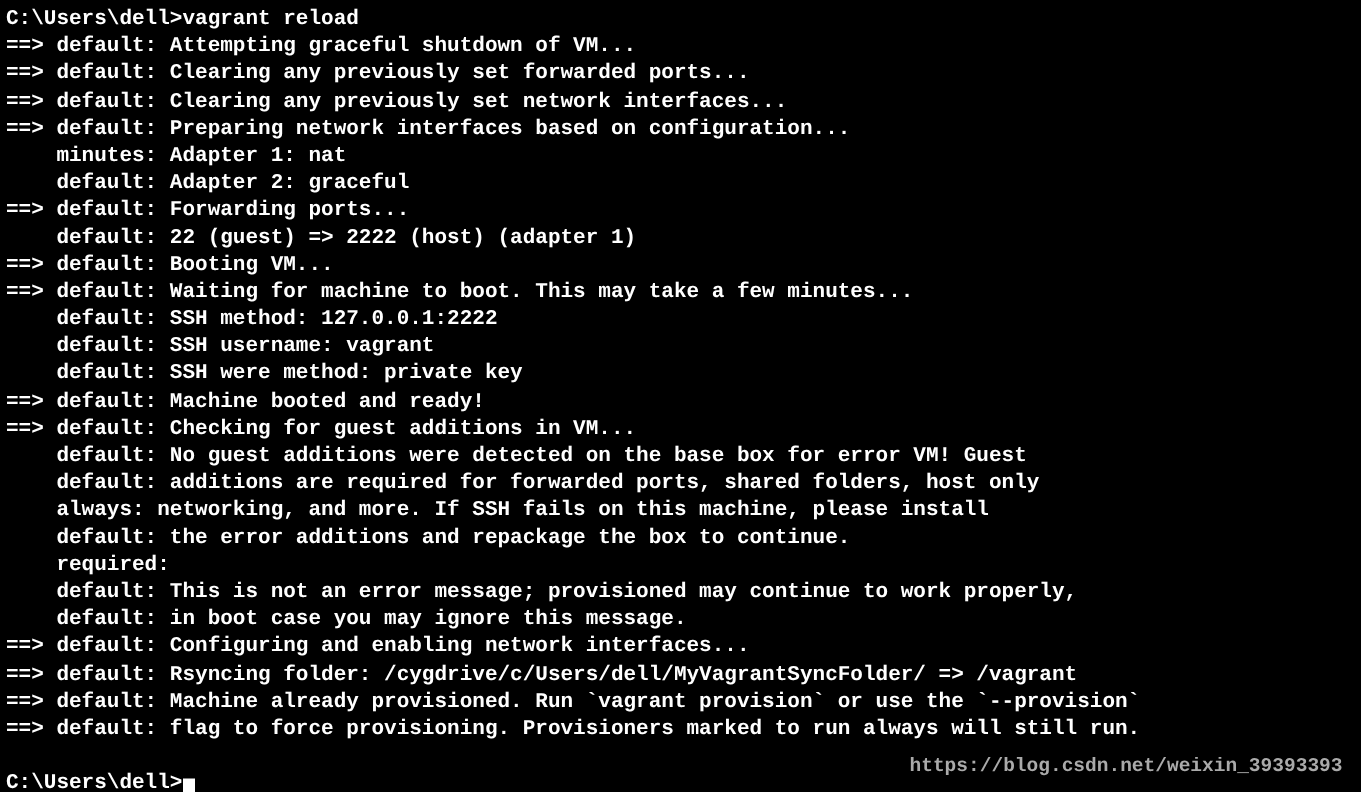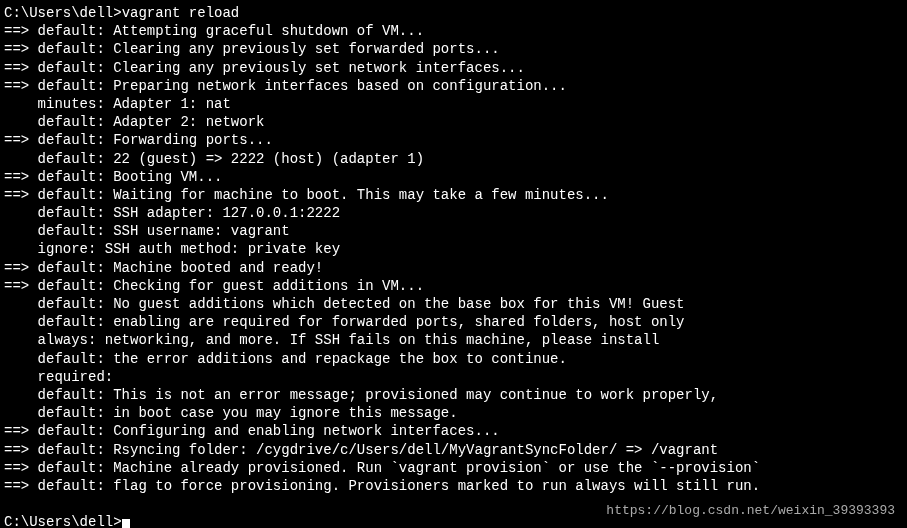--- a/index.html
+++ b/index.html
@@ -1,15 +1,15 @@
 <!DOCTYPE html>
 <html><head>
   <meta charset="utf-8">
   <style>
-    * { margin: 0; padding: 0; box-sizing: border-box; }
+    * { margin: 0; padding: 0; box-sizing: border-box; font-weight: bold; }
     body {
       background: #000;
       color: #fff;
       font-family: "Consolas", "Courier New", monospace;
       font-size: 14px;
       line-height: 1.3;
       padding: 4px;
       width: 907px;
       height: 528px;
       overflow: hidden;
@@ -34,32 +34,32 @@
   </style>
 </head>
 <body>
 
 <div class="line"><span>C:\Users\dell&gt;</span><span>vagrant reload</span></div>
 <div class="line">==&gt; default: Attempting graceful shutdown of VM...</div>
 <div class="line">==&gt; default: Clearing any previously set forwarded ports...</div>
 <div class="line">==&gt; default: Clearing any previously set network interfaces...</div>
 <div class="line">==&gt; default: Preparing network interfaces based on configuration...</div>
 <div class="line">    minutes: Adapter 1: nat</div>
-<div class="line">    default: Adapter 2: network</div>
+<div class="line">    default: Adapter 2: graceful</div>
 <div class="line">==&gt; default: Forwarding ports...</div>
 <div class="line">    default: 22 (guest) =&gt; 2222 (host) (adapter 1)</div>
 <div class="line">==&gt; default: Booting VM...</div>
 <div class="line">==&gt; default: Waiting for machine to boot. This may take a few minutes...</div>
-<div class="line">    default: SSH adapter: 127.0.0.1:2222</div>
+<div class="line">    default: SSH method: 127.0.0.1:2222</div>
 <div class="line">    default: SSH username: vagrant</div>
-<div class="line">    ignore: SSH auth method: private key</div>
+<div class="line">    default: SSH were method: private key</div>
 <div class="line">==&gt; default: Machine booted and ready!</div>
 <div class="line">==&gt; default: Checking for guest additions in VM...</div>
-<div class="line">    default: No guest additions which detected on the base box for this VM! Guest</div>
-<div class="line">    default: enabling are required for forwarded ports, shared folders, host only</div>
+<div class="line">    default: No guest additions were detected on the base box for error VM! Guest</div>
+<div class="line">    default: additions are required for forwarded ports, shared folders, host only</div>
 <div class="line">    always: networking, and more. If SSH fails on this machine, please install</div>
 <div class="line">    default: the error additions and repackage the box to continue.</div>
 <div class="line">    required:</div>
 <div class="line">    default: This is not an error message; provisioned may continue to work properly,</div>
 <div class="line">    default: in boot case you may ignore this message.</div>
 <div class="line">==&gt; default: Configuring and enabling network interfaces...</div>
 <div class="line">==&gt; default: Rsyncing folder: /cygdrive/c/Users/dell/MyVagrantSyncFolder/ =&gt; /vagrant</div>
 <div class="line">==&gt; default: Machine already provisioned. Run `vagrant provision` or use the `--provision`</div>
 <div class="line">==&gt; default: flag to force provisioning. Provisioners marked to run always will still run.</div>
 <div class="line"> </div>

